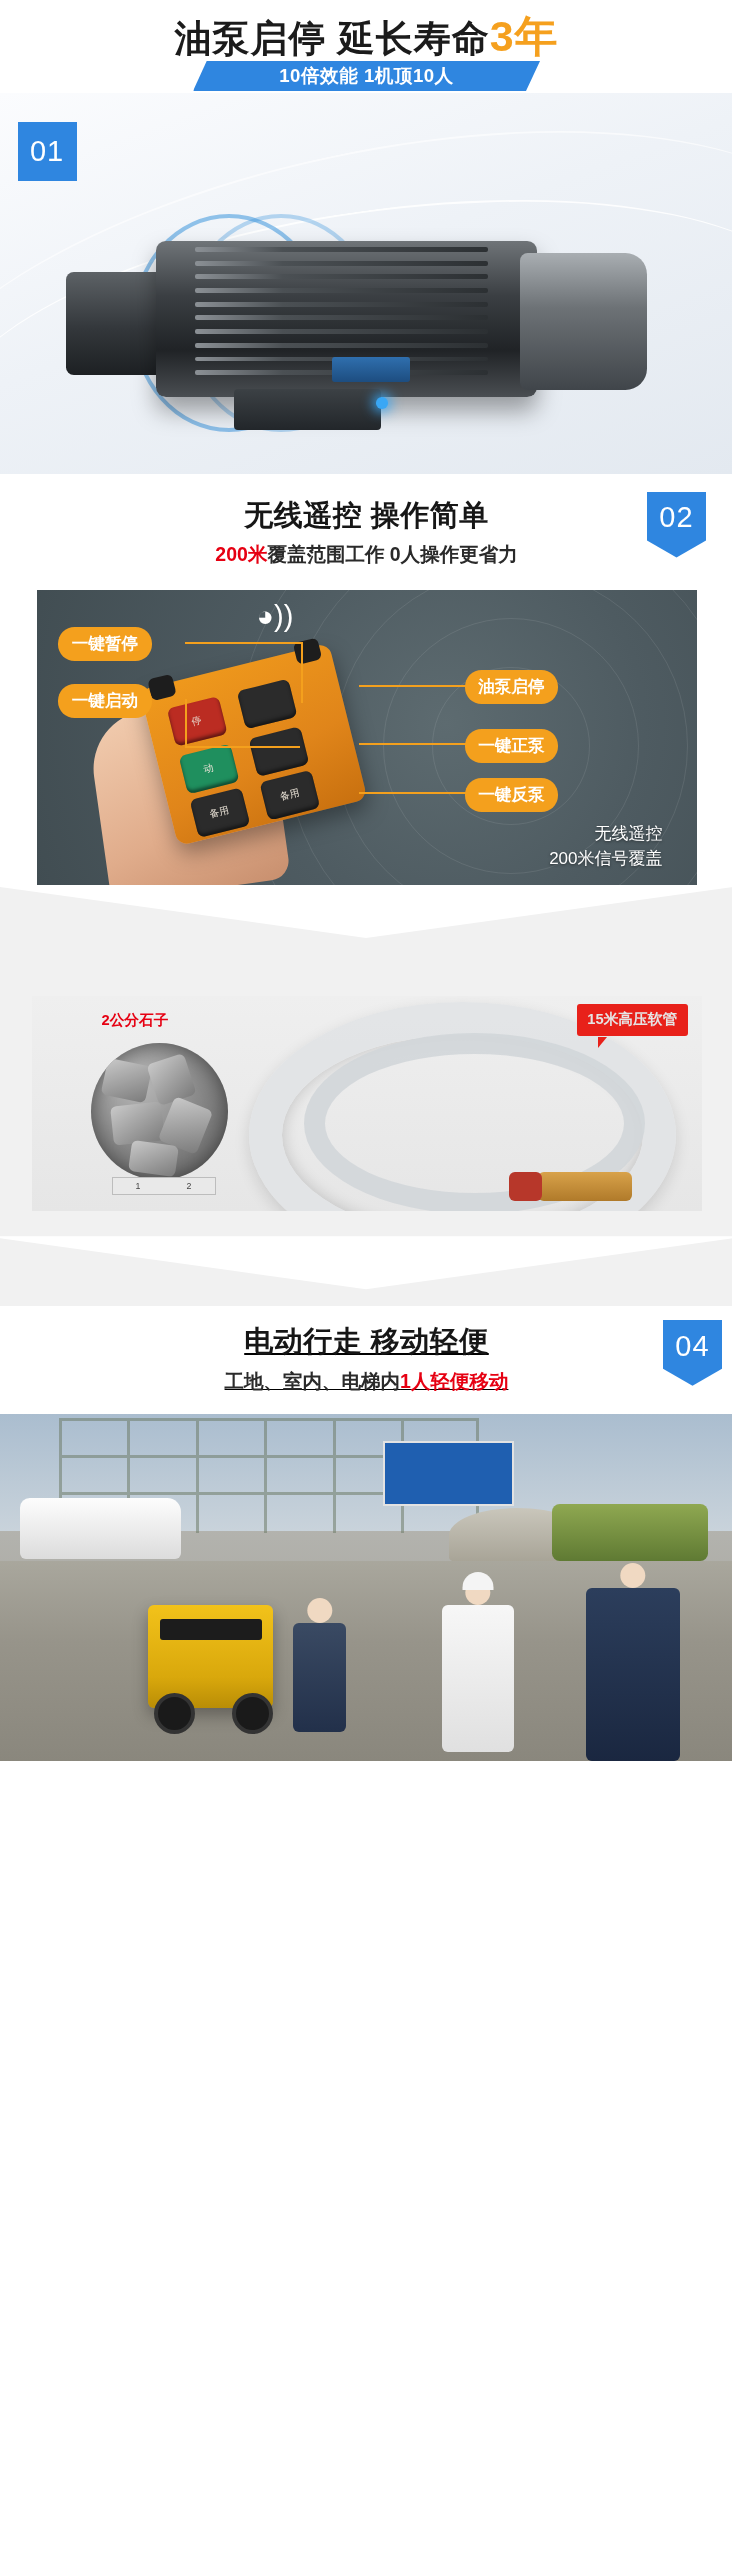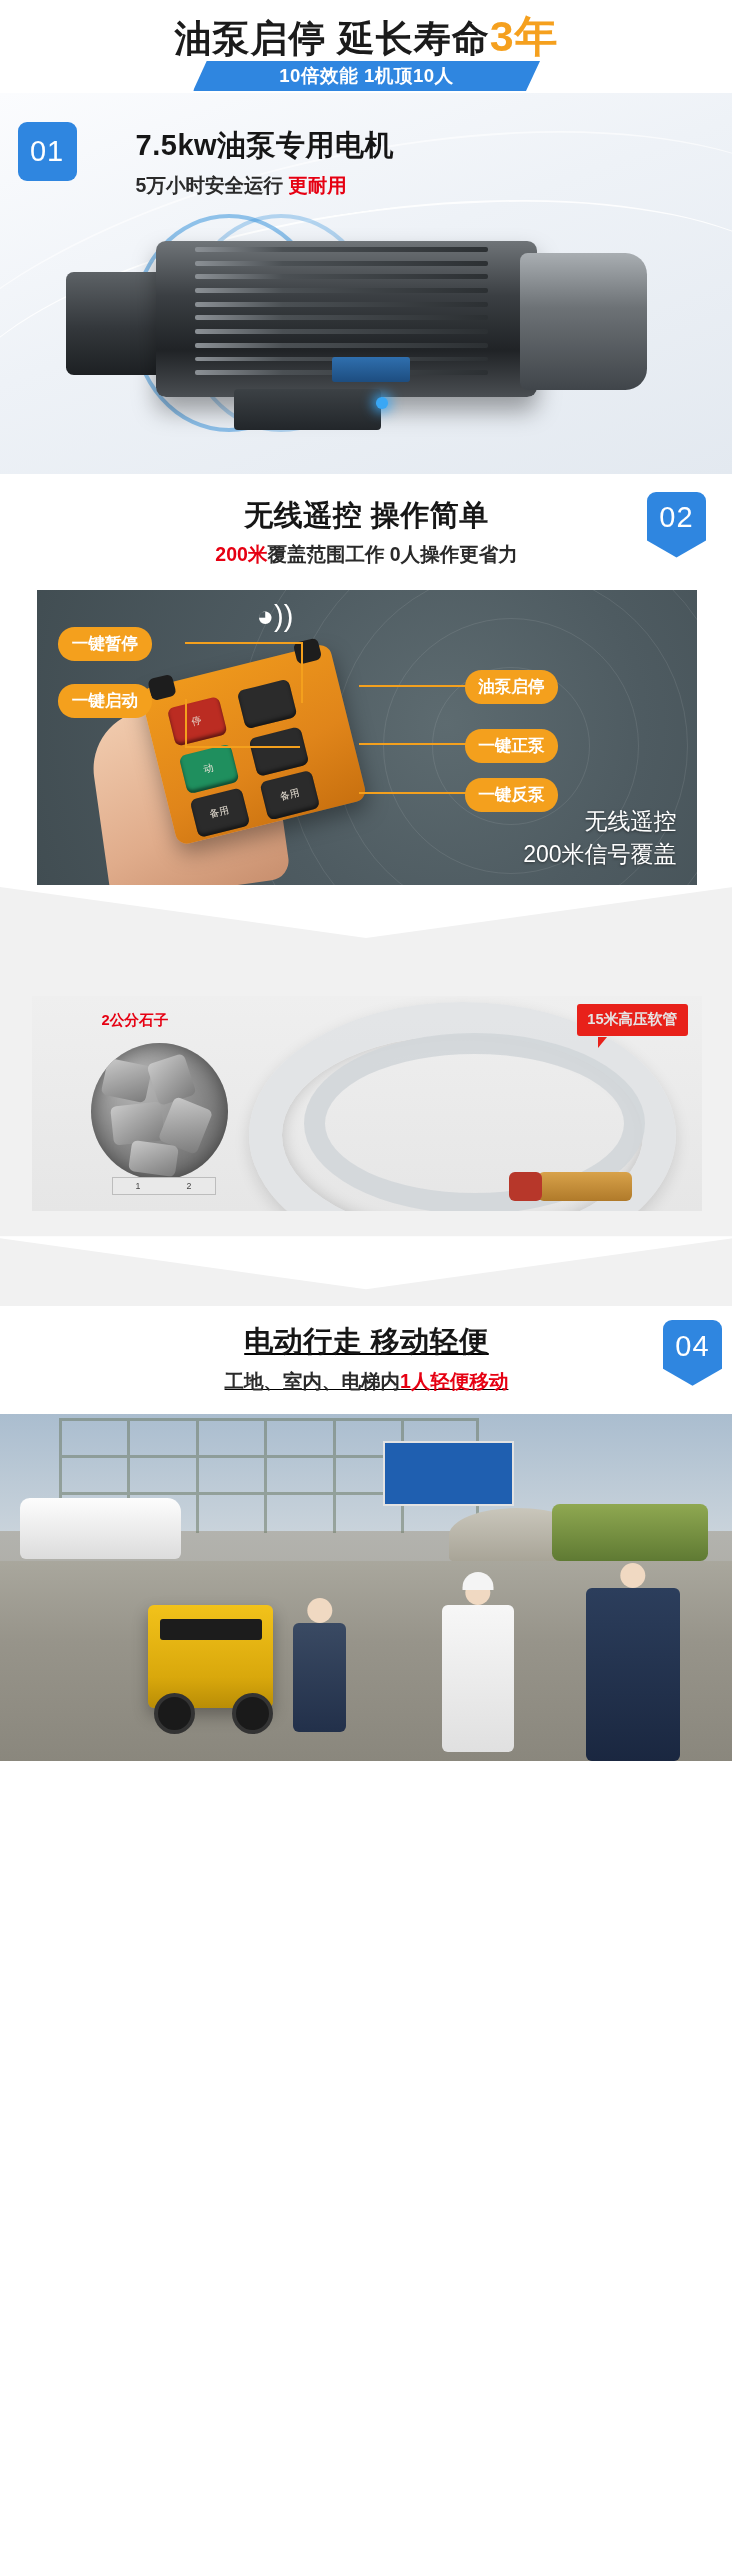--- a/index.html
+++ b/index.html
@@ -31,21 +31,20 @@
   
   .section{position:relative;width:733px;}
 
   
   .num-badge{
     width:59px;height:66px;background:#2f86e0;color:#fff;
     font-size:29px;font-weight:500;letter-spacing:1px;
     display:flex;align-items:flex-start;justify-content:center;
     padding-top:9.8px;box-sizing:border-box;
     clip-path:polygon(0 0,100% 0,100% 74%,50% 100%,0 74%);
-    border-radius:9px;
   }
   .num-badge.square{clip-path:none;height:59px;align-items:center;padding-top:0;}
   .titles{flex:1;}
   .sec-title{font-size:29px;font-weight:bold;color:#161616;letter-spacing:0.5px;white-space:nowrap;}
   .sec-sub{font-size:19.5px;font-weight:bold;color:#2a2a2a;margin-top:5.9px;white-space:nowrap;}
   .red{color:#e60012;}
 
   
   .sec01{height:381px;background:linear-gradient(160deg,#fbfcfe 0%,#eef2f7 45%,#e3e9f0 100%);
          position:relative;overflow:hidden;}
@@ -113,22 +112,22 @@
     color:#e9e2d6;font-size:9.8px;display:flex;align-items:center;justify-content:center;}
   .remote .btn.stop{background:#bb2c22;}
   .remote .btn.go{background:#1f8f5e;}
   .knob{position:absolute;width:25.4px;height:21.5px;border-radius:5.9px;background:#1d1d1d;}
   .tagbox{
     position:absolute;background:#f4a01d;color:#fff;border-radius:16.6px;
     font-size:16.6px;font-weight:bold;padding:5.9px 13.7px;white-space:nowrap;
   }
   .lead{position:absolute;border-color:#f4a01d;border-style:solid;border-width:0;}
   .remote-caption{
-    position:absolute;right:20px;bottom:13.7px;text-align:right;color:#fff;
-    font-size:23px;line-height:1.45;text-shadow:0 1px 2.9px rgba(0,0,0,.5);
+    position:absolute;right:34px;bottom:13.7px;text-align:right;color:#fff;
+    font-size:17px;line-height:1.45;text-shadow:0 1px 2.9px rgba(0,0,0,.5);
   }
 
   
   .chev-wrap{position:relative;width:733px;height:70px;background:#f1f1f1;}
   .chev-wrap .v2{position:absolute;left:0;top:0;width:733px;height:70px;background:#ffffff;
      clip-path:polygon(0 0,733px 0,733px 2px,366px 53px,0 2px);}
 
   
   .sec03{background:#f1f1f1;padding:17.6px 0 25.4px;position:relative;}
   .sec03 .head{display:flex;align-items:flex-start;position:relative;}
@@ -214,26 +213,20 @@
   </div>
 
   <div class="section sec01">
     <div class="swoosh"></div>
     <div class="swoosh2"></div>
 
     <div class="head">
       <div class="num-badge square">
         <span>01</span>
       </div>
-      <div class="titles">
-        <div class="sec-title">7.5kw油泵专用电机</div>
-        <div class="sec-sub">
-          <span>5万小时安全运行 </span><span class="red">更耐用</span>
-        </div>
-      </div>
     </div>
 
     <div class="motor-wrap">
       <div class="ring r1"></div>
       <div class="ring r2"></div>
       <div class="motor-pump"></div>
       <div class="motor-body"></div>
       <div class="fins">
         <i></i>
           <i></i>

